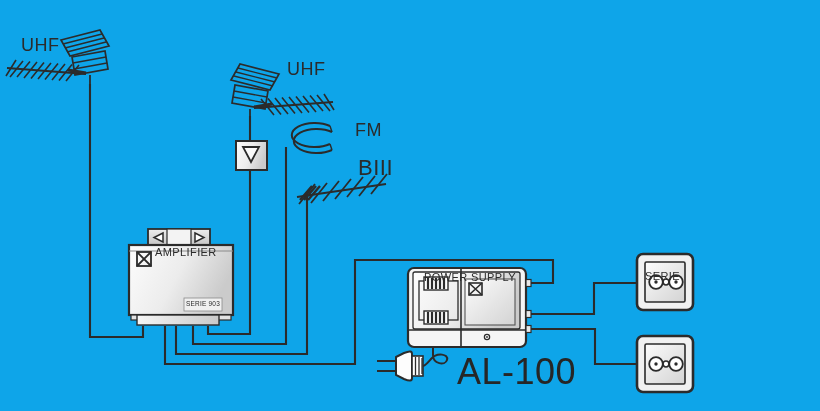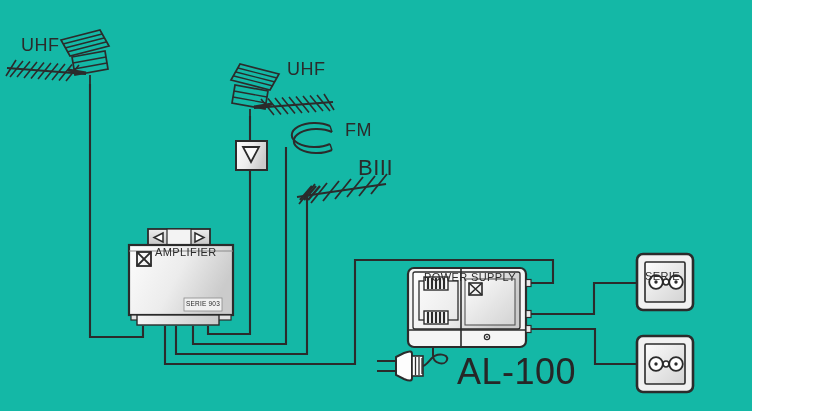--- a/index.html
+++ b/index.html
@@ -1,19 +1,19 @@
 <!DOCTYPE html>
 <html><head>
 <meta charset="utf-8">
 <style>
   html,body{margin:0;padding:0;}
   #stage{
     position:relative;
-    width:752px;height:411px;
-    background:#14b8a6;
+    width:820px;height:411px;
+    background:#0ea5e9;
     overflow:hidden;
     font-family:"Liberation Sans", sans-serif;
   }
   #art{position:absolute;left:0;top:0;}
   .lbl{
     position:absolute;
     color:#2b2b2b;
     white-space:nowrap;
     line-height:1;
     font-family:"Liberation Sans", sans-serif;
@@ -156,21 +156,21 @@
       <rect x="412" y="356" width="11" height="20" fill="#ffffff" stroke="#2b2b2b" stroke-width="1.6"></rect>
       <path d="M415.5,357 L415.5,375 M419,357 L419,375 M422,358 L422,374" stroke="#2b2b2b" stroke-width="1.3" fill="none"></path>
     </g>
 
     <use href="#outletSym" transform="translate(637,254)"></use>
     <use href="#outletSym" transform="translate(637,336)"></use>
   </svg>
 
   <div class="lbl lbl-ant" style="left:21px;top:36px;">UHF</div>
   <div class="lbl lbl-ant" style="left:287px;top:60px;">UHF</div>
-  <div class="lbl lbl-ant" style="left:345px;top:121px;">FM</div>
+  <div class="lbl lbl-ant" style="left:355px;top:121px;">FM</div>
   <div class="lbl lbl-ant" style="left:358px;top:157px;font-size:22px;">BIII</div>
 
   <div class="lbl lbl-small" style="left:155px;top:203px;">AMPLIFIER</div>
   <div class="lbl lbl-serie" style="left:184px;top:301px;">SERIE 903</div>
 
   <div class="lbl lbl-small" style="left:424px;top:228px;">POWER SUPPLY</div>
   <div class="lbl lbl-model" style="left:457px;top:354px;font-size:36px;">AL-100</div>
 
   <div class="lbl lbl-small" style="left:645px;top:227px;">SERIE</div>
 </div>

